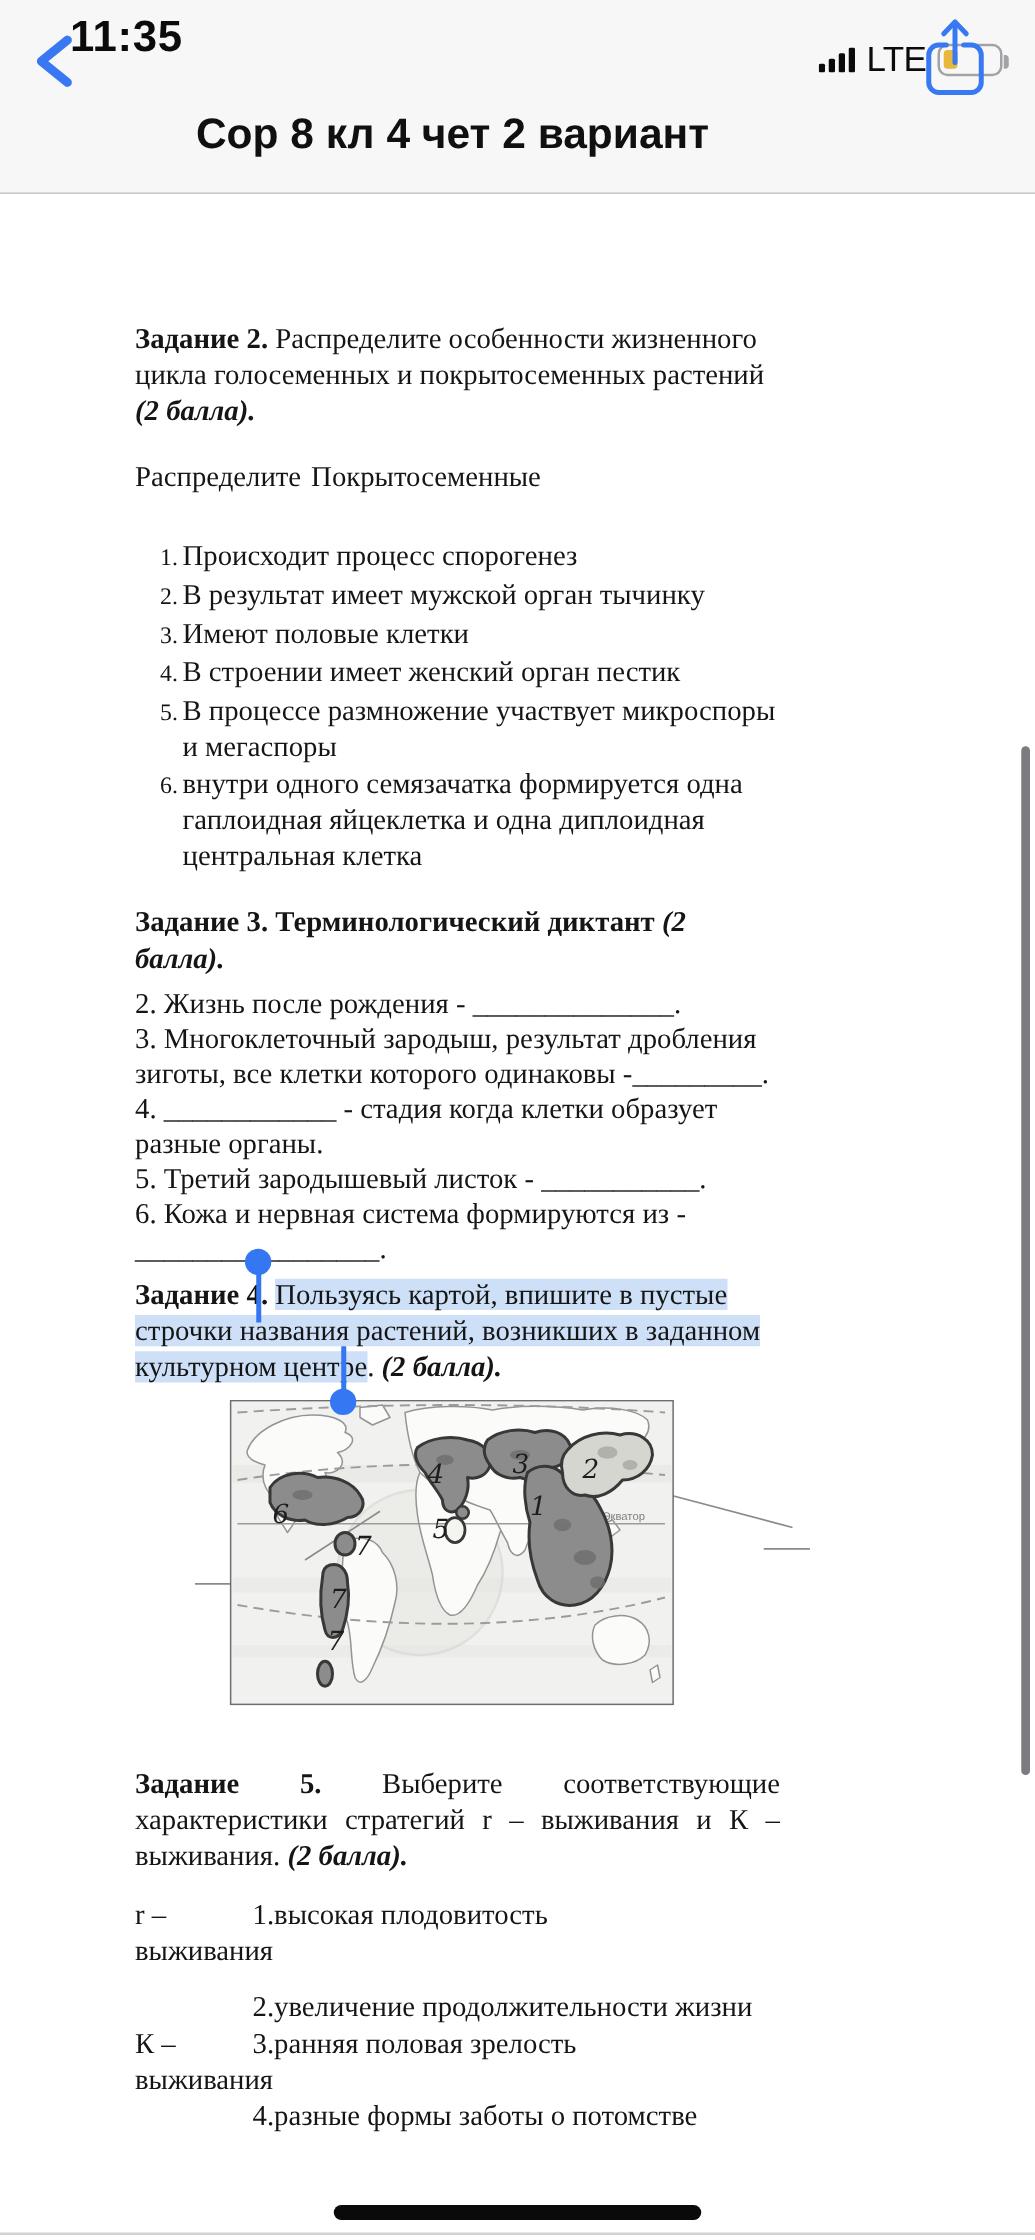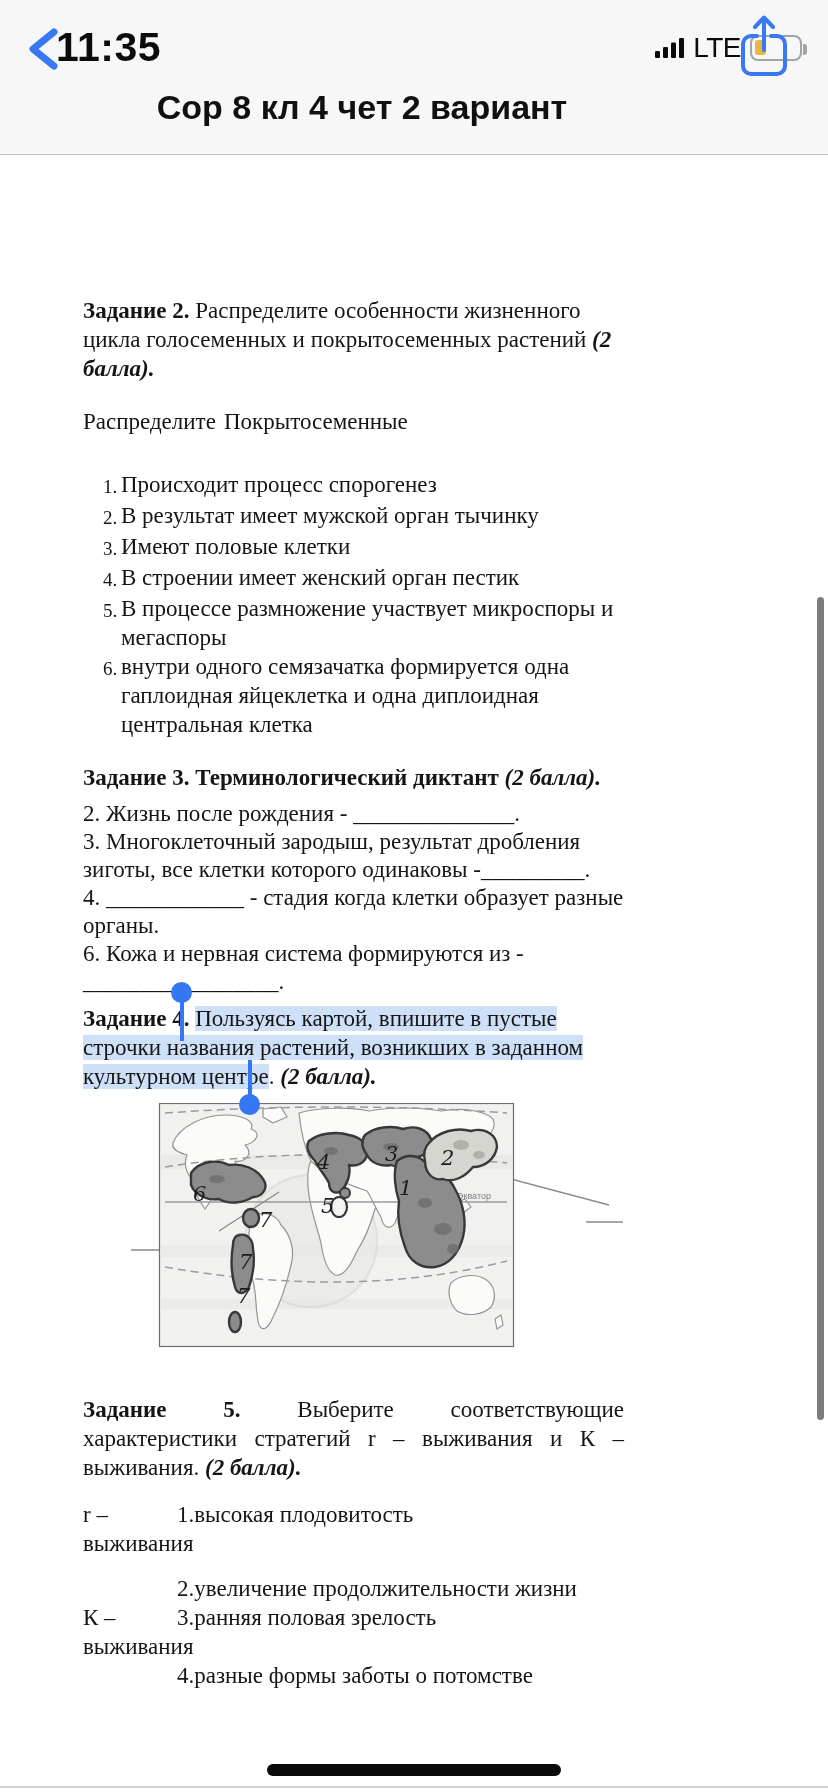--- a/index.html
+++ b/index.html
@@ -8,22 +8,22 @@
     position:relative; width:828px; height:1792px; margin:0 auto;
     background:#ffffff; overflow:hidden;
     font-family:"Liberation Sans","DejaVu Sans",sans-serif;
   }
   
   .chrome {
     position:absolute; top:0; left:0; width:828px; height:155px;
     background:#f7f7f8; border-bottom:1px solid #bcbcbe; z-index:5;
   }
   .time {
-    position:absolute; left:56px; top:24px;
-    font-size:41px; font-weight:600; color:#0b0b0c; letter-spacing:.5px;
+    position:absolute; left:56px; top:10px;
+    font-size:35px; font-weight:600; color:#0b0b0c; letter-spacing:.5px;
   }
   .status-right {
     position:absolute; right:26px; top:32px;
     display:flex; align-items:center; gap:9px;
   }
   .lte { font-size:28px; font-weight:500; color:#0b0b0c; letter-spacing:-.5px; }
   .battery { position:relative; width:52px; height:26px;
     border:2.5px solid #a2a2a7; border-radius:8px; }
   .battery-fill { position:absolute; left:3px; top:3px; width:11px; height:15px;
     border-radius:3px; background:#e7b83c; }
@@ -34,21 +34,21 @@
   .nav-title { font-size:34px; font-weight:600; color:#101010; }
   .back-btn { position:absolute; left:20px; top:18px; width:46px; height:62px; cursor:pointer; }
   .share-btn { position:absolute; right:38px; top:12px; width:52px; height:68px; cursor:pointer; }
   
   .doc {
     position:absolute; top:156px; left:0; width:828px; height:1636px;
     background:#ffffff; overflow:hidden;
     font-family:"Liberation Serif","DejaVu Serif",serif;
     color:#151515;
   }
-  .page { padding:100px 128px 0 83px; width:752px;margin-top:40px; }
+  .page { padding:100px 128px 0 108px; width:752px; }
   .p { font-size:23px; line-height:29px; }
   .b { font-weight:bold; }
   .bi { font-weight:bold; font-style:italic; }
   .cols { margin-top:24px; font-size:23px; line-height:29px; }
   .cols span + span { margin-left:8px; }
   .t2list { margin-top:34px; }
   .t2item { display:flex; font-size:23px; line-height:29px; }
   .t2num { width:38px; padding-left:20px; flex-shrink:0;
     font-size:19px; padding-top:2px; }
   .t2txt { flex:1; }
@@ -159,20 +159,21 @@
           <span class="t2txt">внутри одного семязачатка формируется одна гаплоидная яйцеклетка и одна диплоидная центральная клетка</span>
         </div>
       </div>
 
       <p class="p t3head"><span class="b">Задание 3.</span><span class="b"> Терминологический диктант </span><span class="bi">(2 балла).</span></p>
 
       <div class="t3lines">
         <p class="p3">2. Жизнь после рождения - ______________.</p>
         <p class="p3">3. Многоклеточный зародыш, результат дробления зиготы, все клетки которого одинаковы -_________.</p>
         <p class="p3">4. ____________ - стадия когда клетки образует разные органы.</p>
+        <p class="p3">5. Третий зародышевый листок - ___________.</p>
         <p class="p3">6. Кожа и нервная система формируются из - _________________.</p>
       </div>
 
       <div class="p t4para">
         <span class="b">Задание 4.</span>
         <span class="sel">Пользуясь картой, впишите в пустые строчки названия растений, возникших в заданном культурном центре</span><span>. </span><span class="bi">(2 балла).</span>
         <div class="handle h-start">
           <div class="dot"></div>
           <div class="stem"></div>
         </div>

